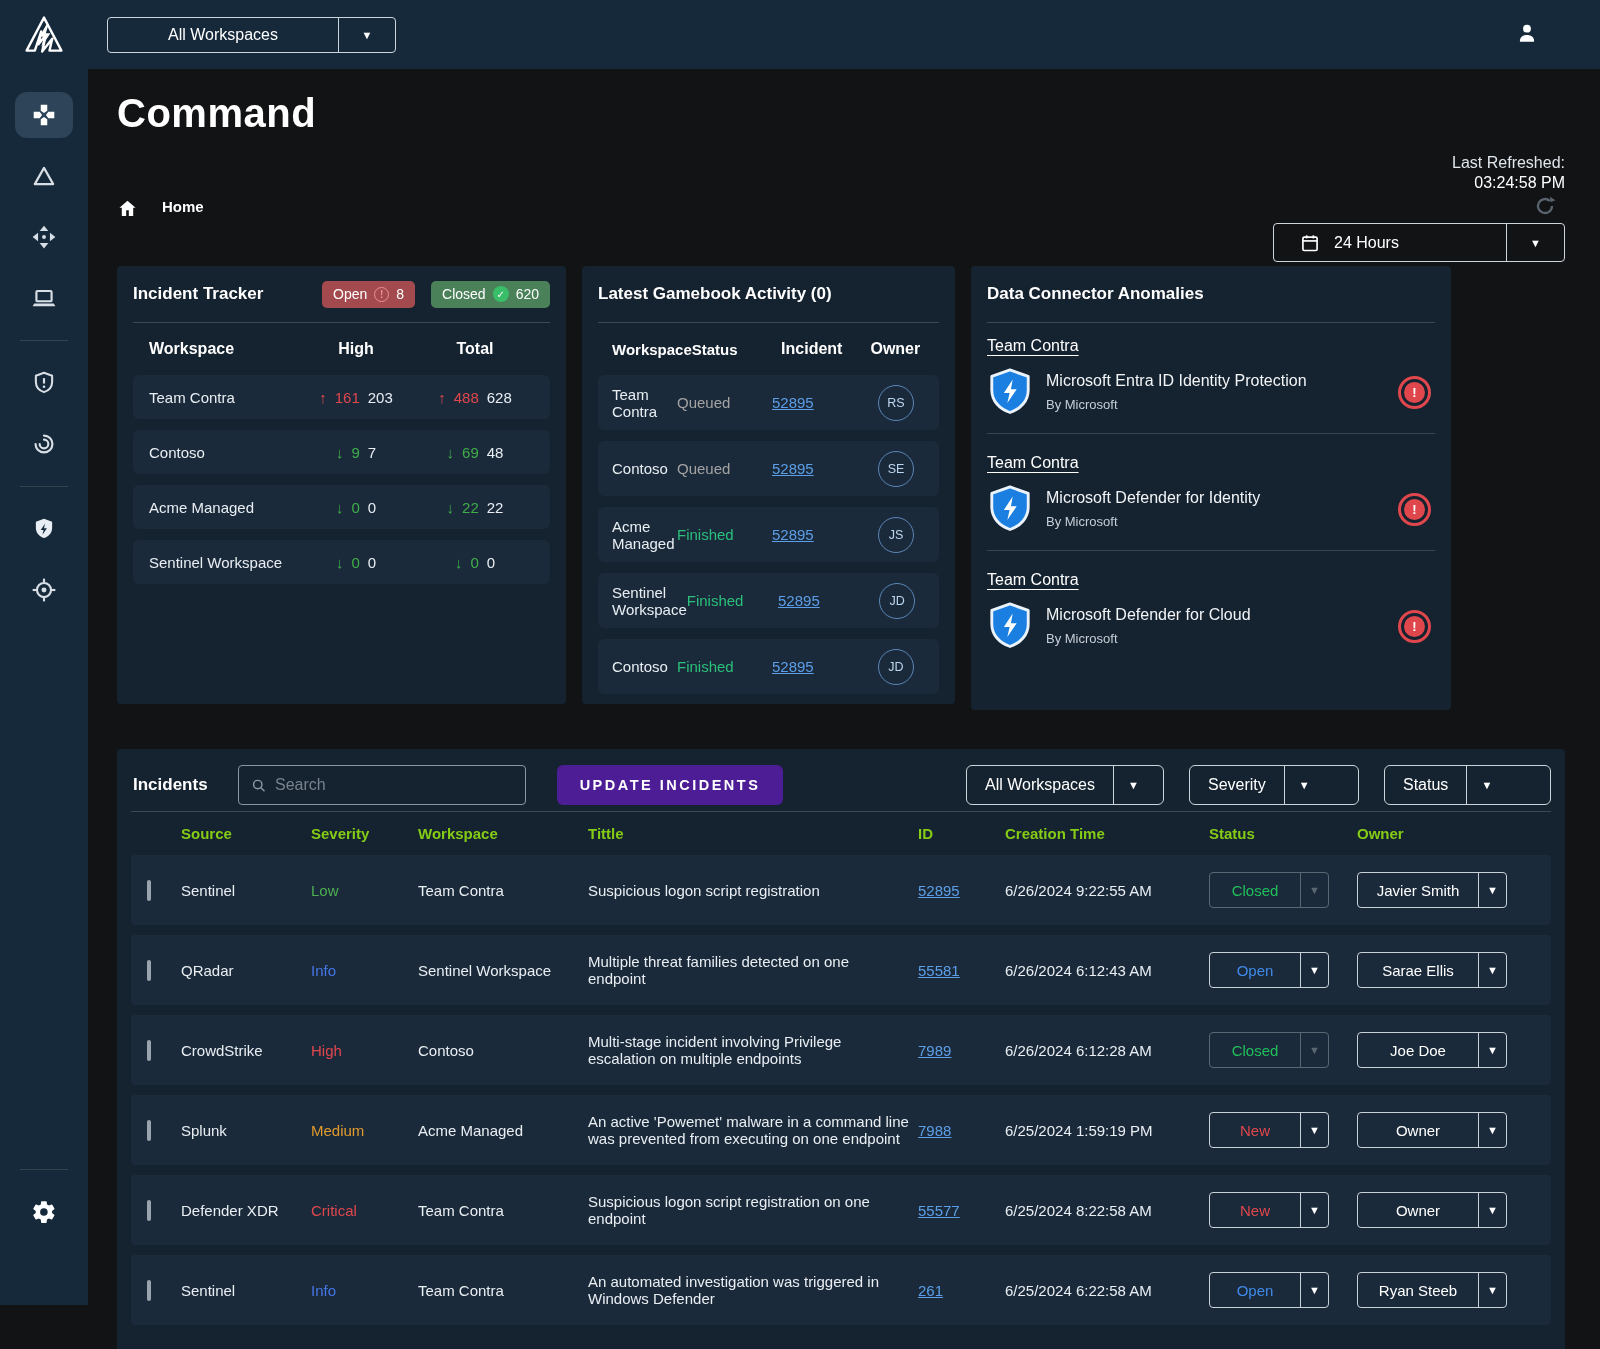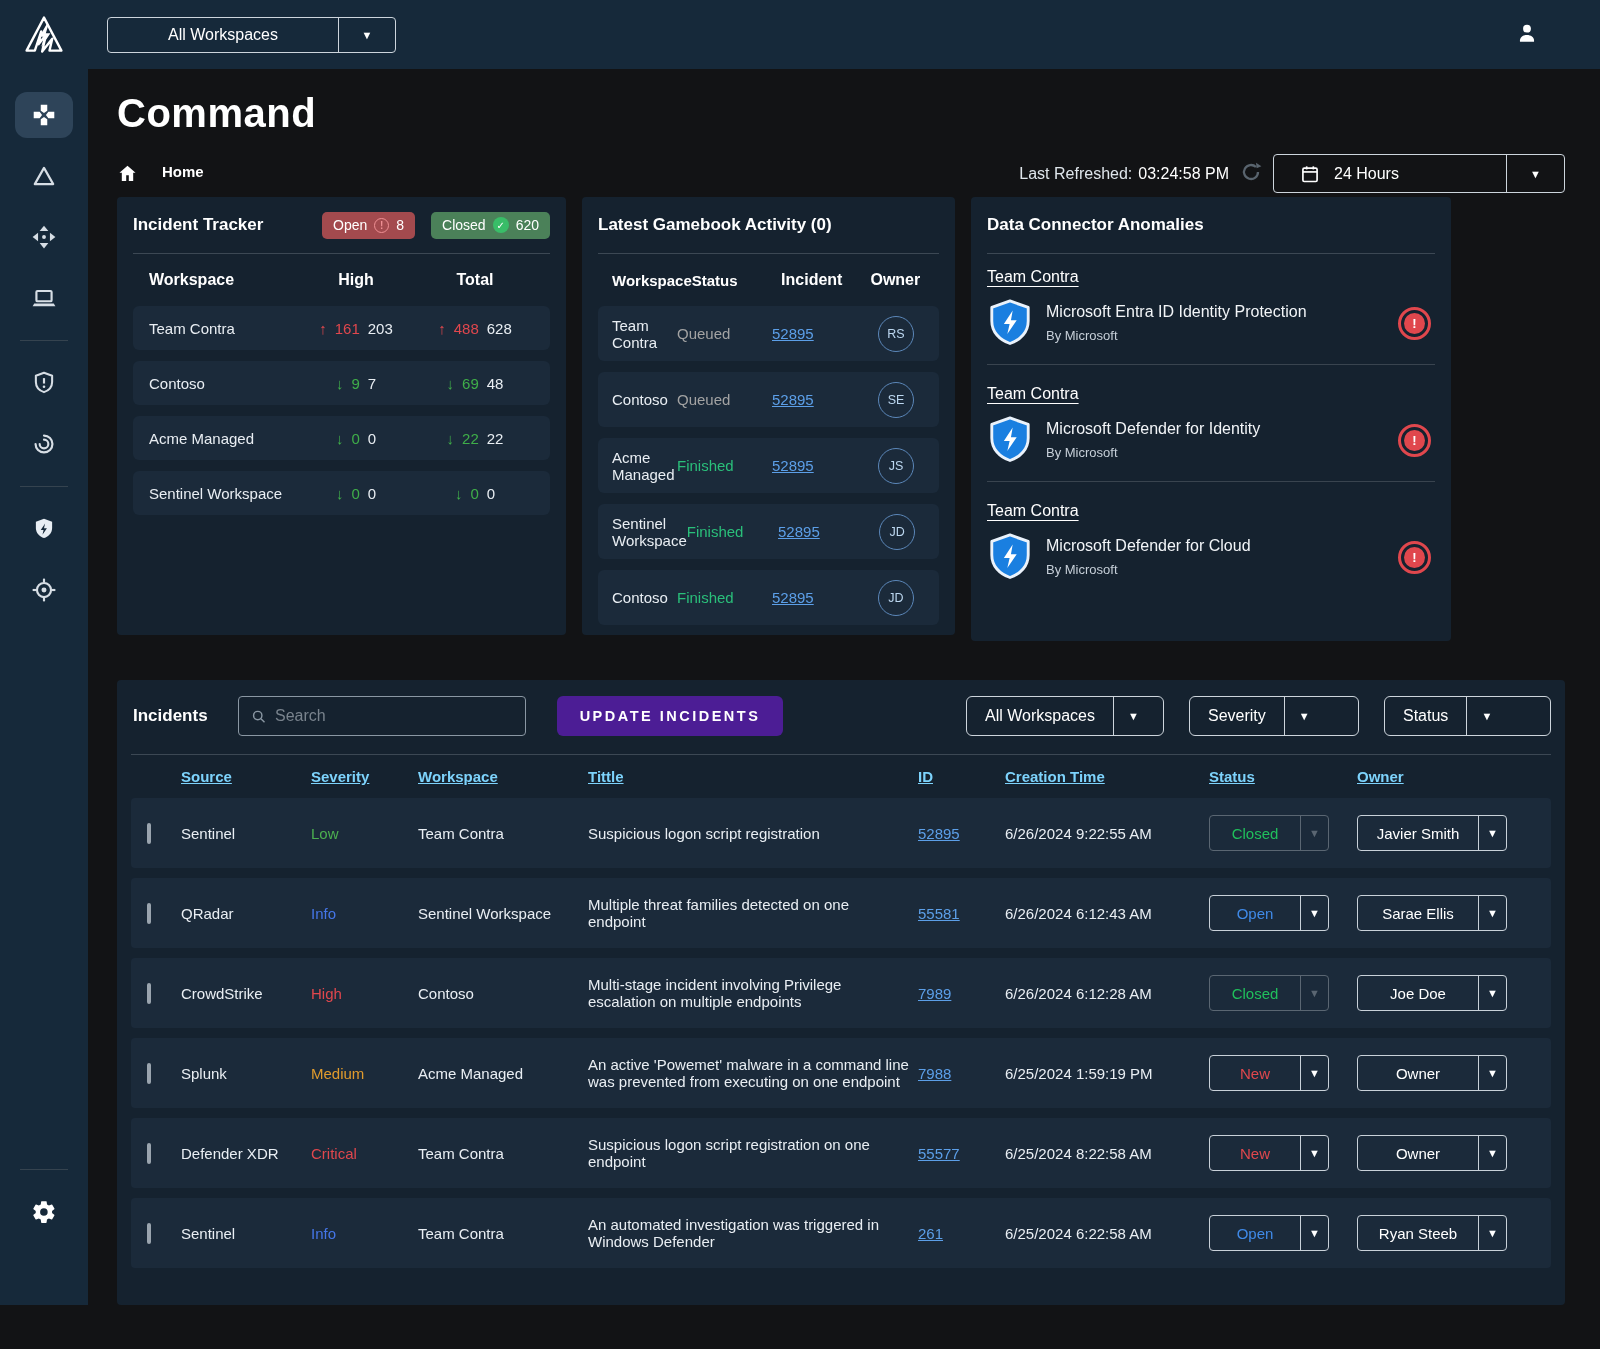--- a/index.html
+++ b/index.html
@@ -26,21 +26,21 @@
     justify-content:center; margin-bottom:15px; cursor:pointer; }
   .nav-item.active { background:#2e4459; }
   .nav-div { width:48px; border-top:1px solid #35434f; margin:4px 0 19px 0; }
   .nav-bottom { margin-top:auto; width:100%; display:flex; flex-direction:column; align-items:center; padding-bottom:55px; }
   
   .main { position:absolute; top:69px; left:88px; width:1512px; height:1280px;
     padding:22px 35px 0 29px; }
   .page-title { font-size:40px; font-weight:700; color:#fff; letter-spacing:.5px; }
   .crumb-row { margin-top:18px; display:flex; align-items:center; }
   .crumb { display:flex; gap:24px; font-weight:700; font-size:15px; color:#fff; }
-  .refresh-group { margin-left:auto; display:flex; align-items:center; gap:2px; }
+  .refresh-group { margin-left:auto; display:flex; align-items:flex-end; gap:2px;flex-direction:column; }
   .lr-label { color:#dfe6ec; font-size:16px; }
   .lr-time { color:#fff; font-size:16px; margin-left:4px; }
   .refresh-icon { margin:0 8px; }
   .range-select { width:292px; height:39px; border:1px solid #cdd5dc; border-radius:4px;
     display:flex; align-items:center; color:#fff; cursor:pointer; }
   .range-select .val { flex:1; display:flex; align-items:center; gap:14px; padding-left:26px; font-size:16px; }
   .range-select .arr { width:58px; height:100%; border-left:1px solid #cdd5dc; display:flex; align-items:center; justify-content:center; }
   
   .cards { margin-top:4px; display:flex; gap:16px; }
   .card { background:#15222f; border-radius:4px; padding:0 16px; }
@@ -104,21 +104,21 @@
   .search input::placeholder { color:#79838d; }
   .upd-btn { margin-left:31px; height:40px; padding:0 23px; background:#4c1d95; border:none; border-radius:6px;
     color:#fff; font-size:14.5px; font-weight:700; letter-spacing:2.5px; font-family:inherit; cursor:pointer; }
   .filters { margin-left:auto; display:flex; gap:25px; }
   .fselect { height:40px; border:1px solid #cdd5dc; border-radius:6px; display:flex; color:#fff; cursor:pointer; }
   .fselect .val { display:flex; align-items:center; padding:0 18px; font-size:16px; }
   .fselect .arr { width:40px; border-left:1px solid #cdd5dc; display:flex; align-items:center; justify-content:center; }
   .f1 { width:198px; } .f2 { width:170px; } .f3 { width:167px; }
   
   .grid { display:grid; grid-template-columns:34px 130px 107px 170px 330px 87px 204px 148px 160px 1fr; align-items:center; }
-  .thead { height:44px; font-weight:700; font-size:15px; color:#7dd3fc; padding:0 0 0 16px; border-top:1px solid #3c4854; margin-top:14px;text-decoration:underline; }
+  .thead { height:44px; font-weight:700; font-size:15px; color:#84cc16; padding:0 0 0 16px; border-top:1px solid #3c4854; margin-top:2px; }
   .irow { background:#1b2a3a; border-radius:4px; min-height:70px; padding:10px 0 10px 16px; margin-bottom:10px; }
   .cell { font-size:15px; padding-right:8px; }
   .cb { width:18px; height:18px; border:2px solid #9aa4ae; border-radius:3px; cursor:pointer; }
   .sev-low { color:#4caf50; } .sev-info { color:#4576e8; } .sev-high { color:#e0474d; }
   .sev-medium { color:#e09b2d; } .sev-critical { color:#e0474d; }
   .pillsel { width:120px; height:36px; border:1px solid #c9d1d9; border-radius:4px; display:flex; cursor:pointer; }
   .pillsel .val { flex:1; display:flex; align-items:center; justify-content:center; font-size:15px; }
   .pillsel .arr { width:28px; border-left:1px solid #c9d1d9; display:flex; align-items:center; justify-content:center; }
   .pillsel.dim { border-color:#5a6672; }
   .pillsel.dim .arr { border-left-color:#5a6672; }

